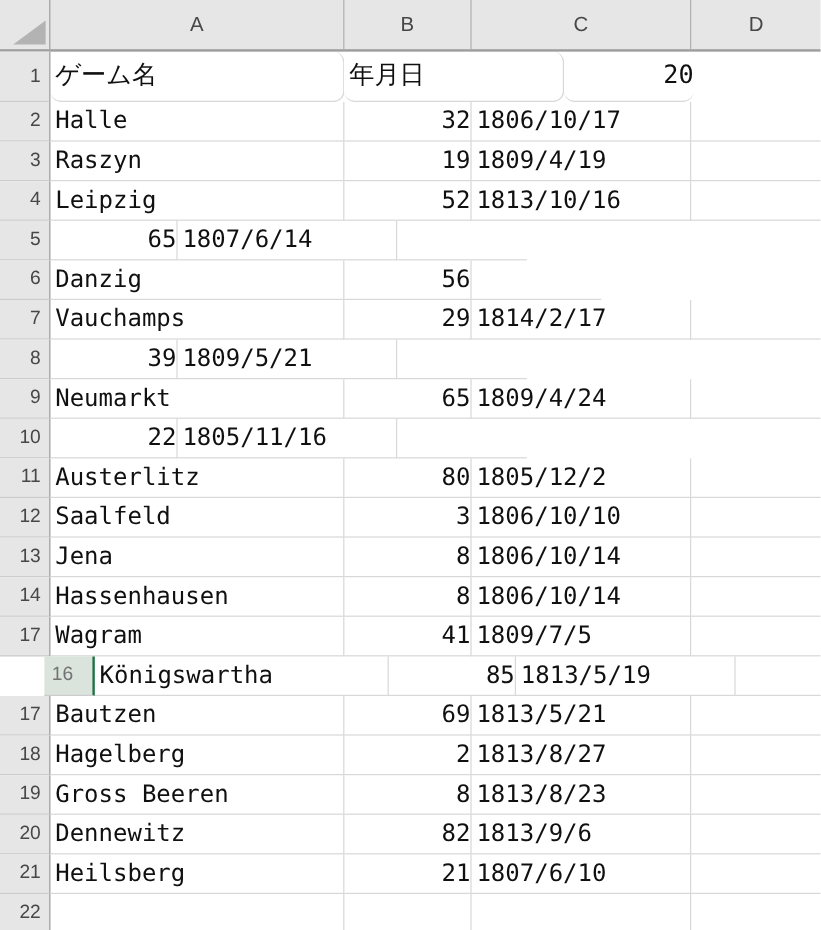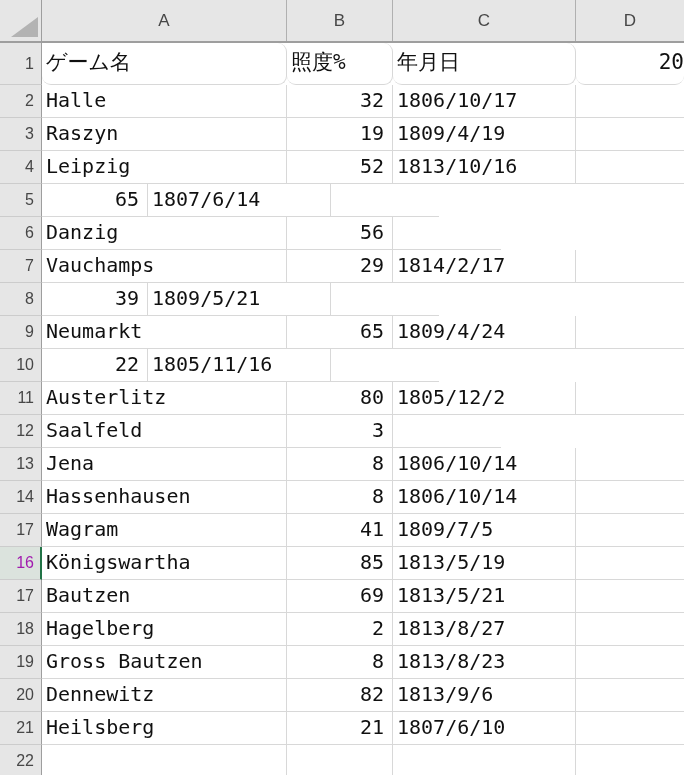--- a/index.html
+++ b/index.html
@@ -71,44 +71,45 @@
     display: flex;
     align-items: center;
     justify-content: flex-end;
     padding-right: 7px;
     font-family: "Liberation Sans", sans-serif;
     font-size: 16px;
     color: #474747;
     flex: none;
   }
   .rownum.active {
-    color: #a21caf;
+    color: #737373;
     background: #DBE3DD;
     border-right: 2px solid #217346;
-    padding-right: 6px;
+    padding-right: 16px;
+    margin-left: 37px;
   }
   .cell {
     box-sizing: border-box;
     border-right: 1px solid #D8D8D8;
     border-bottom: 1px solid #D8D8D8;
     display: flex;
     align-items: center;
     padding-left: 4px;
     padding-bottom: 2px;
     font-size: 20px;
     line-height: 1;
     color: #101010;
     white-space: nowrap;
     overflow: hidden;
     flex: none;
   }
   .cell.num {
     justify-content: flex-end;
     padding-left: 0;
-    padding-right: 8px;
+    padding-right: 0;
   }
   .cell.col-d.num { padding-right: 0; }
   .row-first .cell { font-size: 21px; border-radius: 9px; }
 </style>
 </head>
 <body>
 
 <div class="sheet">
   <div class="header-row">
     <div class="corner">
@@ -118,21 +119,20 @@
   <div class="colhdr col-a">A</div>
       <div class="colhdr col-b">B</div>
       <div class="colhdr col-c">C</div>
       <div class="colhdr col-d">D</div>
     </div>
   <div>
 
   <div class="row row-first">
         <div class="rownum">1</div>
         <div class="cell col-a">ゲーム名</div>
-        <div class="cell col-b">照度%</div>
         <div class="cell col-c">年月日</div>
         <div class="cell col-d num">20</div>
       </div>
       <div class="row">
         <div class="rownum">2</div>
         <div class="cell col-a">Halle</div>
         <div class="cell col-b num">32</div>
         <div class="cell col-c">1806/10/17</div>
         <div class="cell col-d"></div>
       </div>
@@ -192,20 +192,21 @@
         <div class="rownum">11</div>
         <div class="cell col-a">Austerlitz</div>
         <div class="cell col-b num">80</div>
         <div class="cell col-c">1805/12/2</div>
         <div class="cell col-d"></div>
       </div>
       <div class="row">
         <div class="rownum">12</div>
         <div class="cell col-a">Saalfeld</div>
         <div class="cell col-b num">3</div>
+        <div class="cell col-c">1806/10/10</div>
         <div class="cell col-d"></div>
       </div>
       <div class="row">
         <div class="rownum">13</div>
         <div class="cell col-a">Jena</div>
         <div class="cell col-b num">8</div>
         <div class="cell col-c">1806/10/14</div>
         <div class="cell col-d"></div>
       </div>
       <div class="row">
@@ -238,21 +239,21 @@
       </div>
       <div class="row">
         <div class="rownum">18</div>
         <div class="cell col-a">Hagelberg</div>
         <div class="cell col-b num">2</div>
         <div class="cell col-c">1813/8/27</div>
         <div class="cell col-d"></div>
       </div>
       <div class="row">
         <div class="rownum">19</div>
-        <div class="cell col-a">Gross Bautzen</div>
+        <div class="cell col-a">Gross Beeren</div>
         <div class="cell col-b num">8</div>
         <div class="cell col-c">1813/8/23</div>
         <div class="cell col-d"></div>
       </div>
       <div class="row">
         <div class="rownum">20</div>
         <div class="cell col-a">Dennewitz</div>
         <div class="cell col-b num">82</div>
         <div class="cell col-c">1813/9/6</div>
         <div class="cell col-d"></div>

